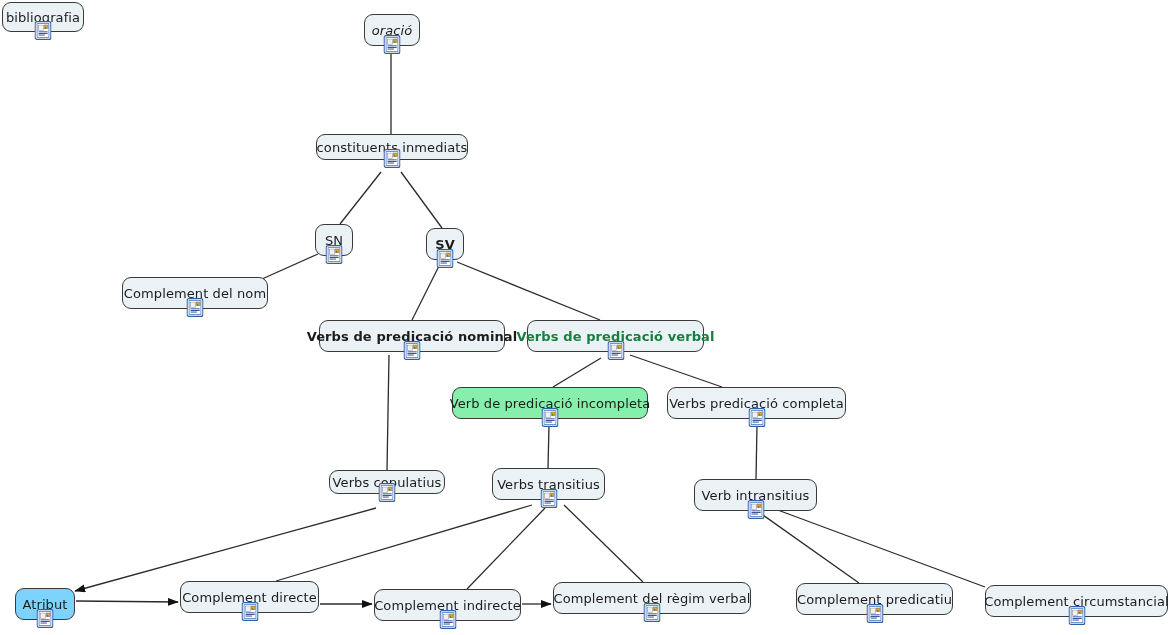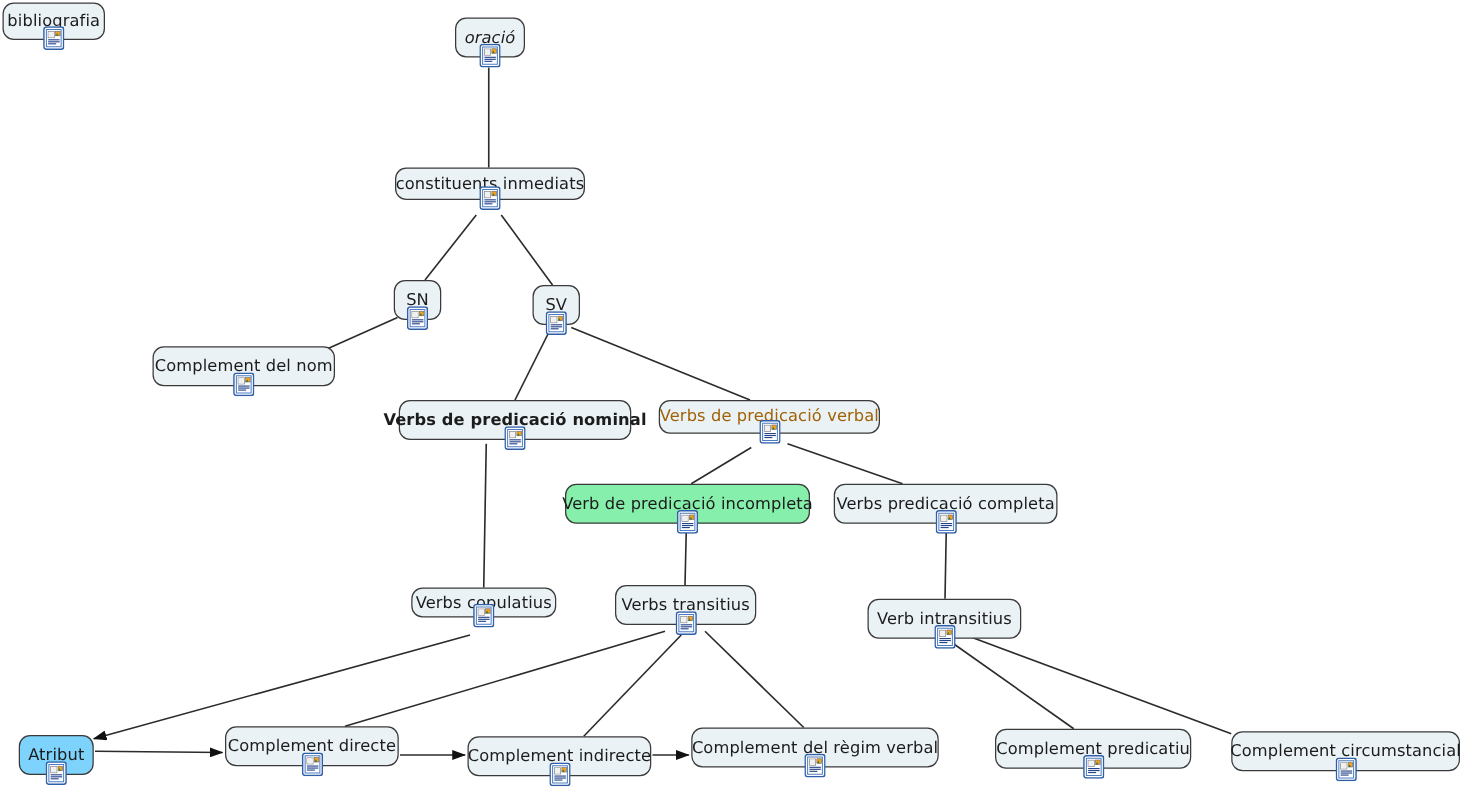--- a/index.html
+++ b/index.html
@@ -144,21 +144,21 @@
           <rect x="4" y="4.2" width="5" height="5" fill="#ffffff" stroke="#8a8a8a" stroke-width="0.6"></rect>
           <rect x="4.5" y="4.7" width="4" height="4" fill="#f0f0f0"></rect>
           <rect x="10" y="4" width="3.6" height="3.6" fill="#f6a21d"></rect>
           <path d="M10 7.6 L11.2 5.4 L12.2 7.6 Z" fill="#3f7d2e"></path>
           <rect x="10" y="4" width="3.6" height="3.6" fill="none" stroke="#6a6a6a" stroke-width="0.5"></rect>
           <rect x="4" y="10.4" width="9.2" height="0.9" fill="#23438a"></rect>
           <rect x="4" y="12" width="9.2" height="0.9" fill="#23438a"></rect>
           <rect x="4" y="13.6" width="6.4" height="0.9" fill="#23438a"></rect>
         </svg>
       </div>
-      <div class="node" style="left: 426px; top: 228px; width: 38px; height: 32px; background: rgb(234, 242, 246); border-color: rgb(58, 58, 58); color: rgb(28, 28, 28);">
+      <div class="node" style="left: 426px; top: 228px; width: 38px; height: 32px; background: rgb(234, 242, 246); border-color: rgb(58, 58, 58); color: rgb(28, 28, 28); font-weight: bold;">
         <span class="node-label">SV</span>
         <svg viewBox="0 0 17 19" class="doc-icon">
           <rect x="0.6" y="0.6" width="15.8" height="17.8" rx="2" fill="#ffffff" stroke="#2f5fa8" stroke-width="1.2"></rect>
           <rect x="2.6" y="2.6" width="11.8" height="13.8" fill="#ffffff" stroke="#4a7cc4" stroke-width="0.8"></rect>
           <rect x="4" y="4.2" width="5" height="5" fill="#ffffff" stroke="#8a8a8a" stroke-width="0.6"></rect>
           <rect x="4.5" y="4.7" width="4" height="4" fill="#f0f0f0"></rect>
           <rect x="10" y="4" width="3.6" height="3.6" fill="#f6a21d"></rect>
           <path d="M10 7.6 L11.2 5.4 L12.2 7.6 Z" fill="#3f7d2e"></path>
           <rect x="10" y="4" width="3.6" height="3.6" fill="none" stroke="#6a6a6a" stroke-width="0.5"></rect>
           <rect x="4" y="10.4" width="9.2" height="0.9" fill="#23438a"></rect>
@@ -189,21 +189,21 @@
           <rect x="4" y="4.2" width="5" height="5" fill="#ffffff" stroke="#8a8a8a" stroke-width="0.6"></rect>
           <rect x="4.5" y="4.7" width="4" height="4" fill="#f0f0f0"></rect>
           <rect x="10" y="4" width="3.6" height="3.6" fill="#f6a21d"></rect>
           <path d="M10 7.6 L11.2 5.4 L12.2 7.6 Z" fill="#3f7d2e"></path>
           <rect x="10" y="4" width="3.6" height="3.6" fill="none" stroke="#6a6a6a" stroke-width="0.5"></rect>
           <rect x="4" y="10.4" width="9.2" height="0.9" fill="#23438a"></rect>
           <rect x="4" y="12" width="9.2" height="0.9" fill="#23438a"></rect>
           <rect x="4" y="13.6" width="6.4" height="0.9" fill="#23438a"></rect>
         </svg>
       </div>
-      <div class="node" style="left: 527px; top: 320px; width: 177px; height: 27px; background: rgb(234, 242, 246); border-color: rgb(58, 58, 58); color: #a16207;">
+      <div class="node" style="left: 527px; top: 320px; width: 177px; height: 32px; background: rgb(234, 242, 246); border-color: rgb(58, 58, 58); color: #15803d; font-weight: bold;">
         <span class="node-label">Verbs de predicació verbal</span>
         <svg viewBox="0 0 17 19" class="doc-icon">
           <rect x="0.6" y="0.6" width="15.8" height="17.8" rx="2" fill="#ffffff" stroke="#2f5fa8" stroke-width="1.2"></rect>
           <rect x="2.6" y="2.6" width="11.8" height="13.8" fill="#ffffff" stroke="#4a7cc4" stroke-width="0.8"></rect>
           <rect x="4" y="4.2" width="5" height="5" fill="#ffffff" stroke="#8a8a8a" stroke-width="0.6"></rect>
           <rect x="4.5" y="4.7" width="4" height="4" fill="#f0f0f0"></rect>
           <rect x="10" y="4" width="3.6" height="3.6" fill="#f6a21d"></rect>
           <path d="M10 7.6 L11.2 5.4 L12.2 7.6 Z" fill="#3f7d2e"></path>
           <rect x="10" y="4" width="3.6" height="3.6" fill="none" stroke="#6a6a6a" stroke-width="0.5"></rect>
           <rect x="4" y="10.4" width="9.2" height="0.9" fill="#23438a"></rect>

